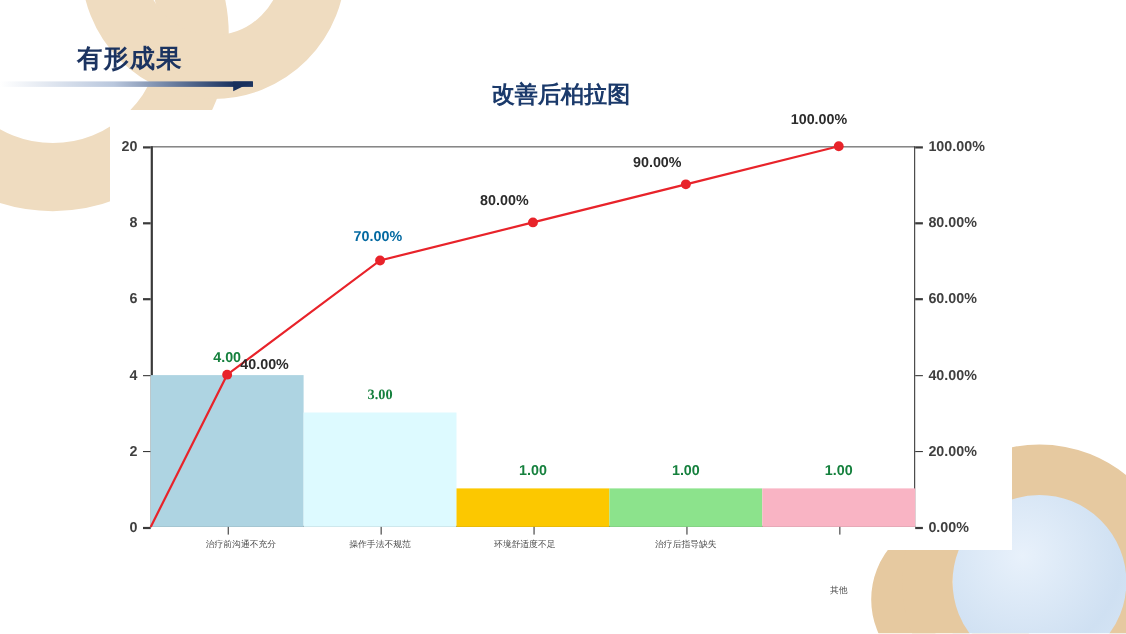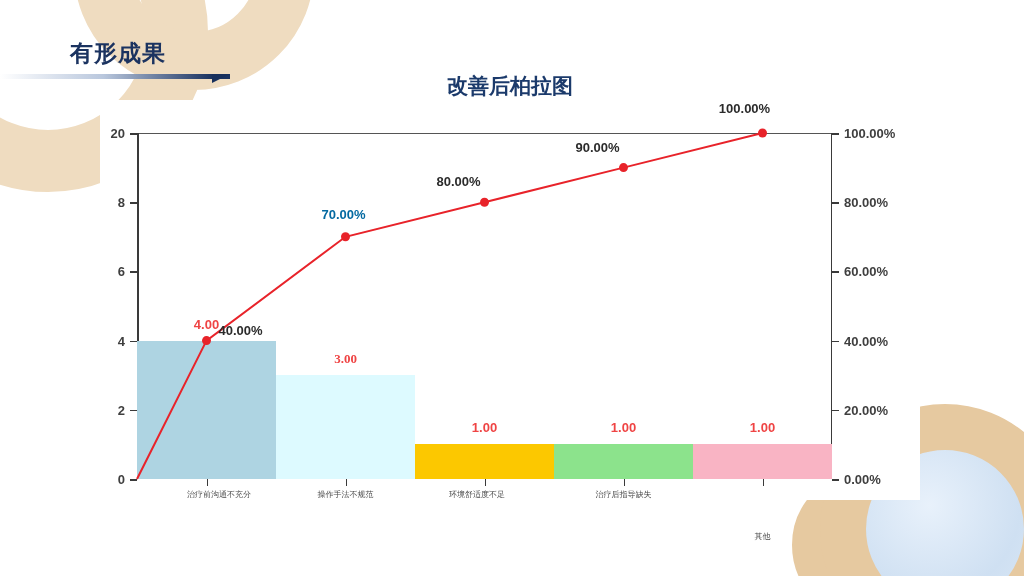--- a/index.html
+++ b/index.html
@@ -104,21 +104,21 @@
   .ylabel-right {
     position:absolute; left: calc(100% + 12px);
     font-size: 13px; font-weight: 700; color: #3f3f3f;
     transform: translateY(-50%);
     white-space: nowrap;
   }
 
   .bar { position: absolute; bottom: 0; }
   .bar-value {
     position: absolute;
-    font-size: 13px; font-weight: 700; color: #ef4444;
+    font-size: 13px; font-weight: 700; color: #15803d;
     transform: translateX(-50%);
     white-space: nowrap;
   }
   .cat-label {
     position: absolute;
     font-size: 8px; color: #4a4a4a;
     transform: translateX(-50%);
     white-space: nowrap;
   }
   .pct-label {

